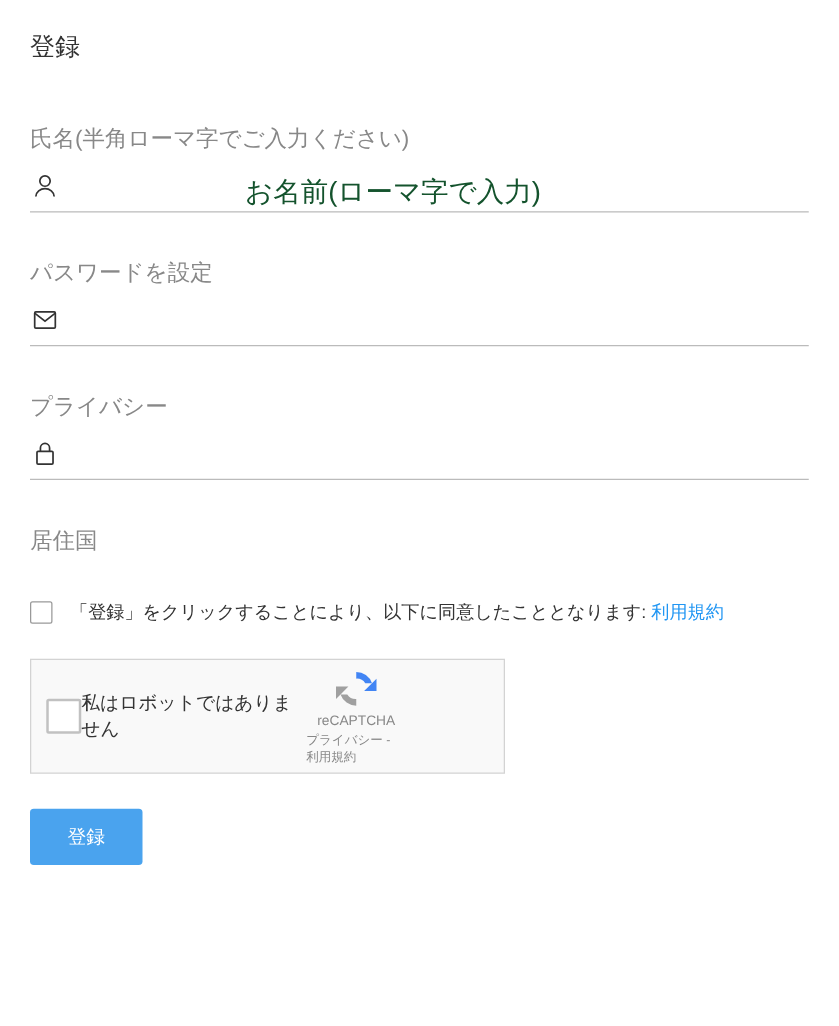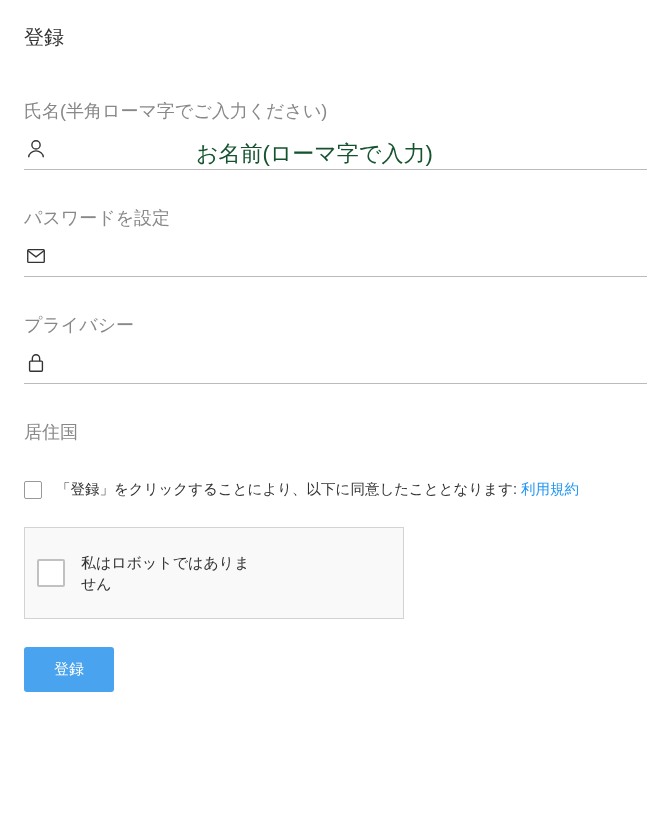--- a/index.html
+++ b/index.html
@@ -105,21 +105,20 @@
       height: 28px;
       border: 2px solid #c1c1c1;
       border-radius: 2px;
       background: #fff;
       flex-shrink: 0;
       cursor: pointer;
     }
     .recaptcha-label {
       font-size: 15px;
       color: #333;
-      margin-left: 16px;
       flex: 1;
       line-height: 1.4;
       max-width: 180px;
     }
     .recaptcha-right {
       display: flex;
       flex-direction: column;
       align-items: center;
       font-size: 10px;
       color: #888;
@@ -209,19 +208,33 @@
   <div class="checkbox"></div>
   <span class="checkbox-label">
     <span>「登録」をクリックすることにより、以下に同意したこととなります: </span><a href="#">利用規約</a>
   </span>
 </div>
 
 
 <div class="recaptcha">
   <div class="recaptcha-checkbox"></div>
   <div class="recaptcha-label">私はロボットではありません</div>
+  <div class="recaptcha-right">
+    <span class="recaptcha-logo">
+      <svg viewBox="0 0 40 40">
+          <path d="M20 5 A15 15 0 0 1 34 15 L28 15 A9 9 0 0 0 20 11 Z" fill="#4285f4"></path>
+          <path d="M34 15 L38 11 L38 22 L27 22 Z" fill="#4285f4"></path>
+          <path d="M20 35 A15 15 0 0 1 6 25 L12 25 A9 9 0 0 0 20 29 Z" fill="#a0a0a0"></path>
+          <path d="M6 25 L2 29 L2 18 L13 18 Z" fill="#a0a0a0"></path>
+        </svg>
+    </span>
+    <span class="recaptcha-brand">reCAPTCHA</span>
+    <span class="recaptcha-links">
+      <span>プライバシー</span> - <span>利用規約</span>
+    </span>
+  </div>
 </div>
 
 
 <button class="submit-btn">登録</button>
 
 
 
 
 </body></html>

